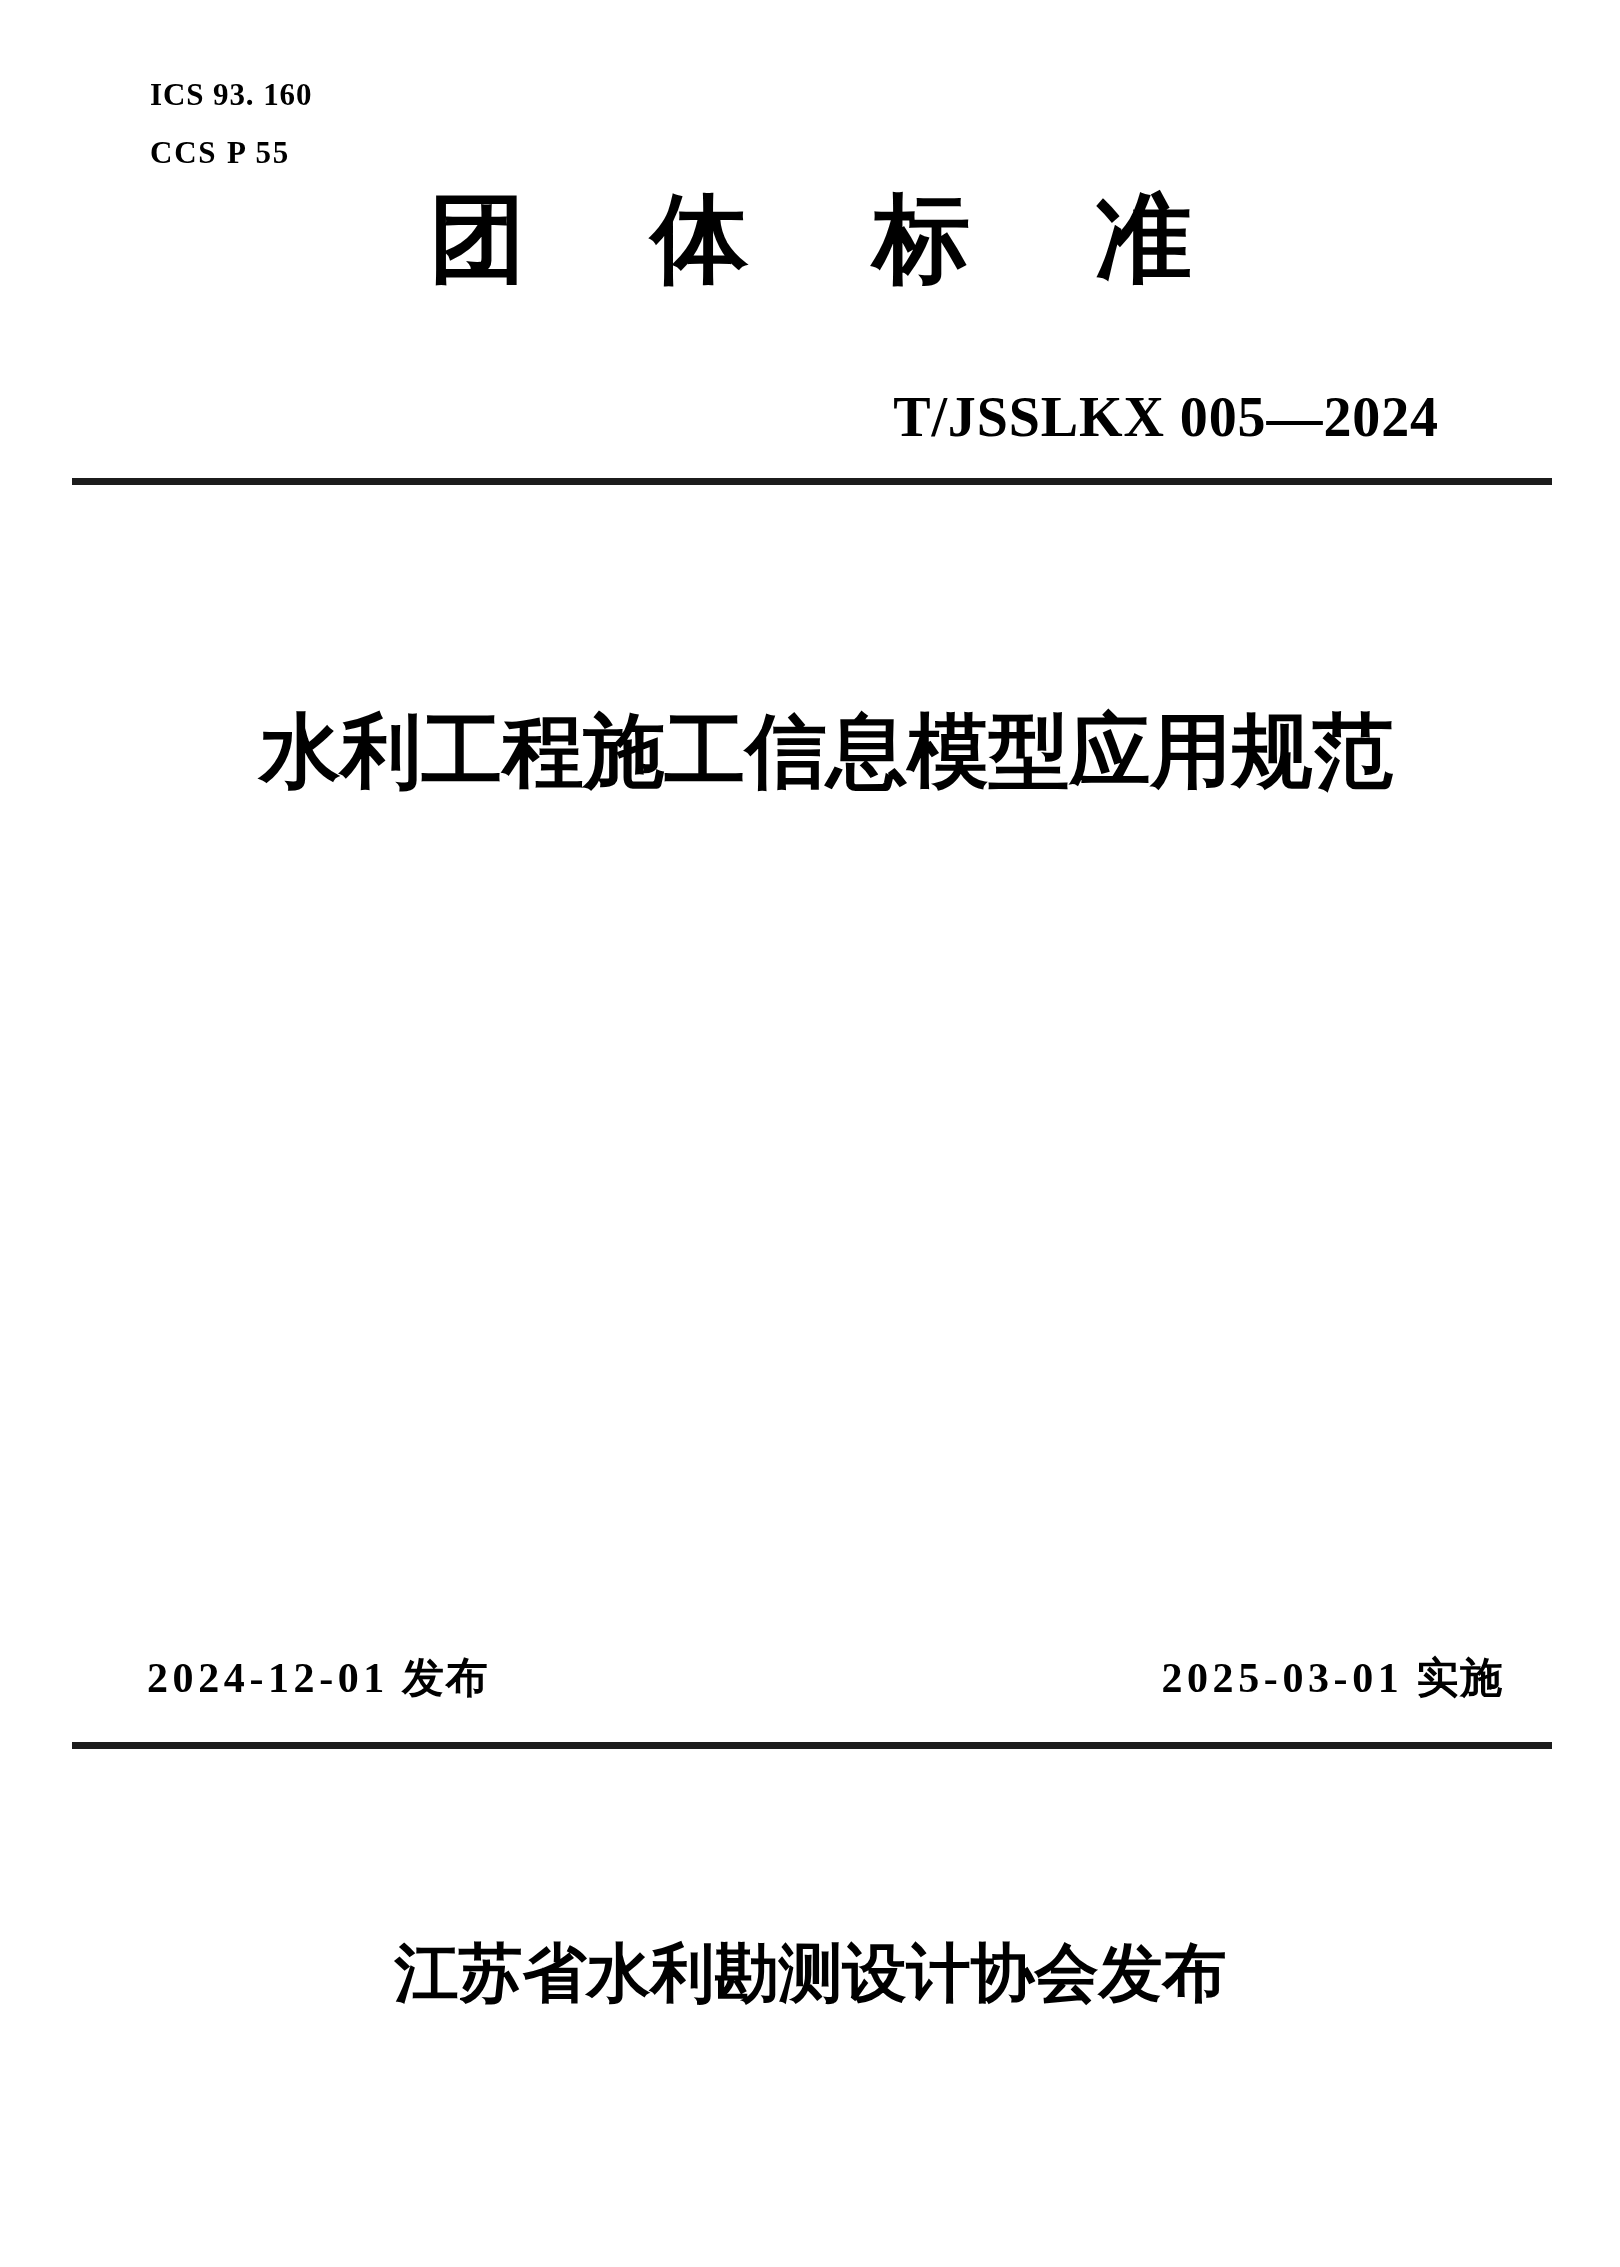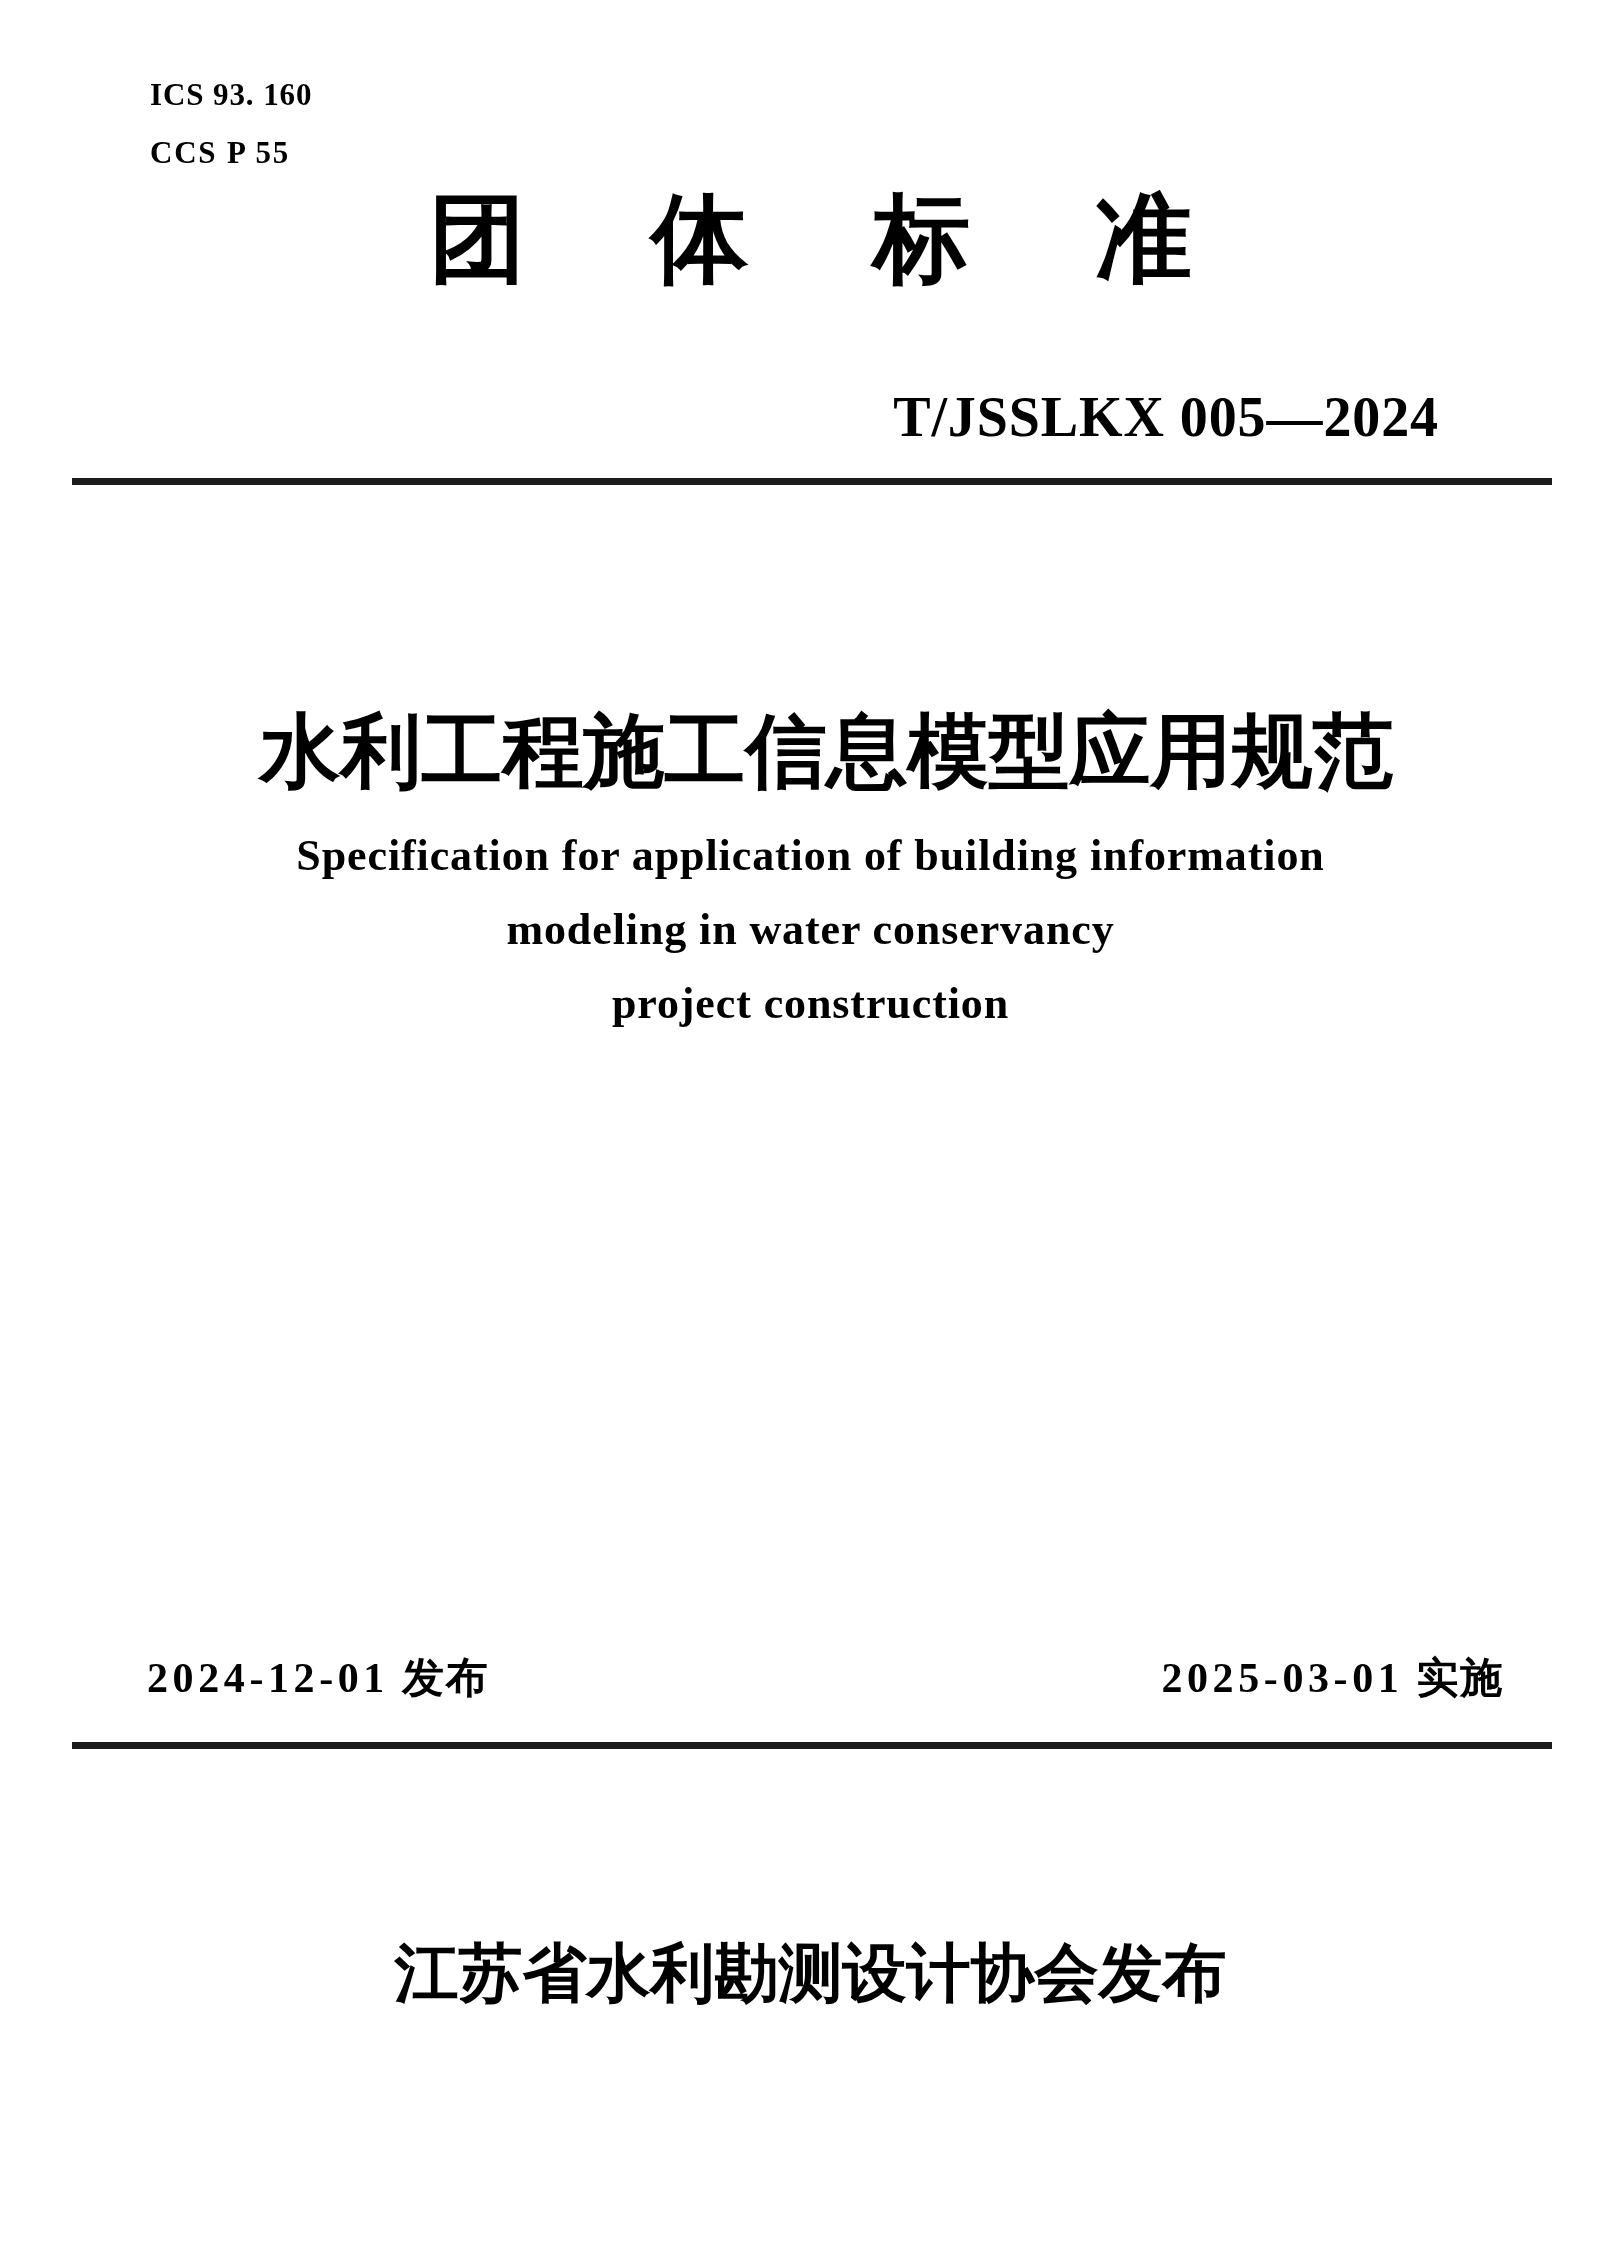--- a/index.html
+++ b/index.html
@@ -133,25 +133,20 @@
   <div class="ccs-code">CCS P 55</div>
 
   <h1 class="doc-type">团体标准</h1>
 
   <div class="std-no">T/JSSLKX 005—2024</div>
 
   <div class="rule rule-top"></div>
 
   <h2 class="title-zh">水利工程施工信息模型应用规范</h2>
 
-  <div class="title-en">
-    <div>Specification for application of building information</div>
-    <div>modeling in water conservancy</div>
-    <div>project construction</div>
-  </div>
 
   <div class="dates-row">
     <div class="date-block">
       <span class="date-value">2024-12-01</span>
       <span class="date-label">发布</span>
     </div>
     <div class="date-block">
       <span class="date-value">2025-03-01</span>
       <span class="date-label">实施</span>
     </div>

